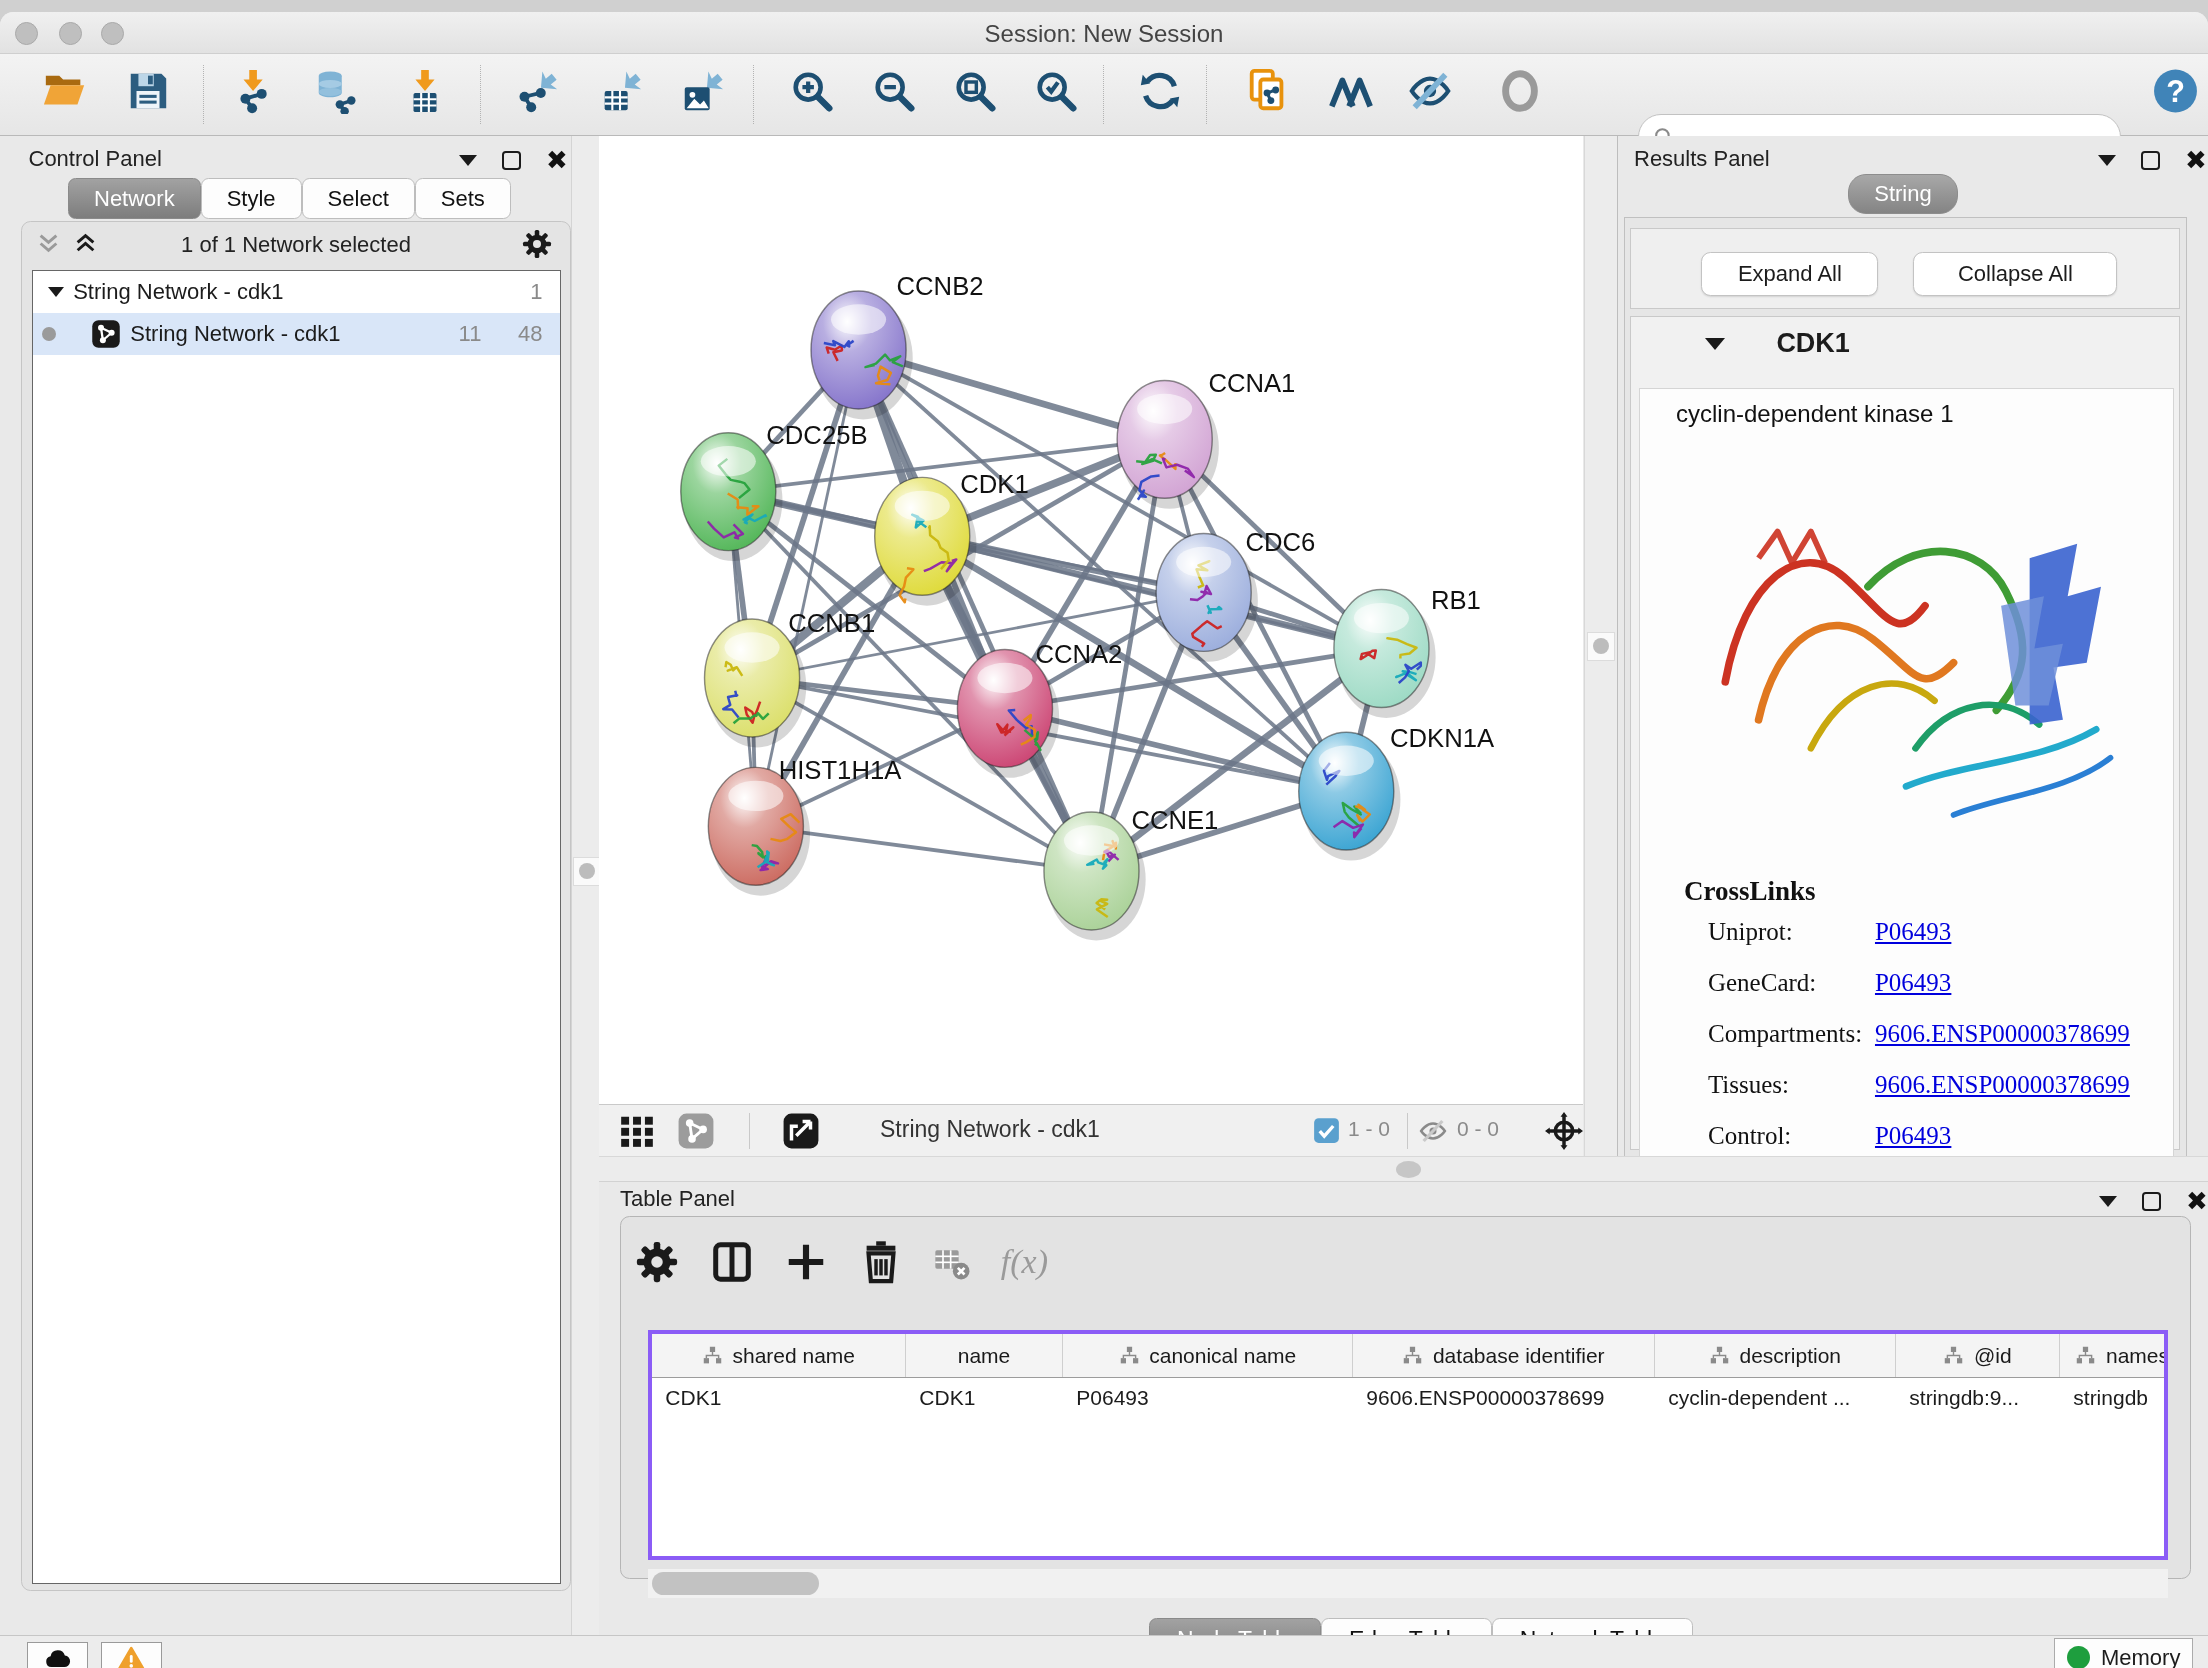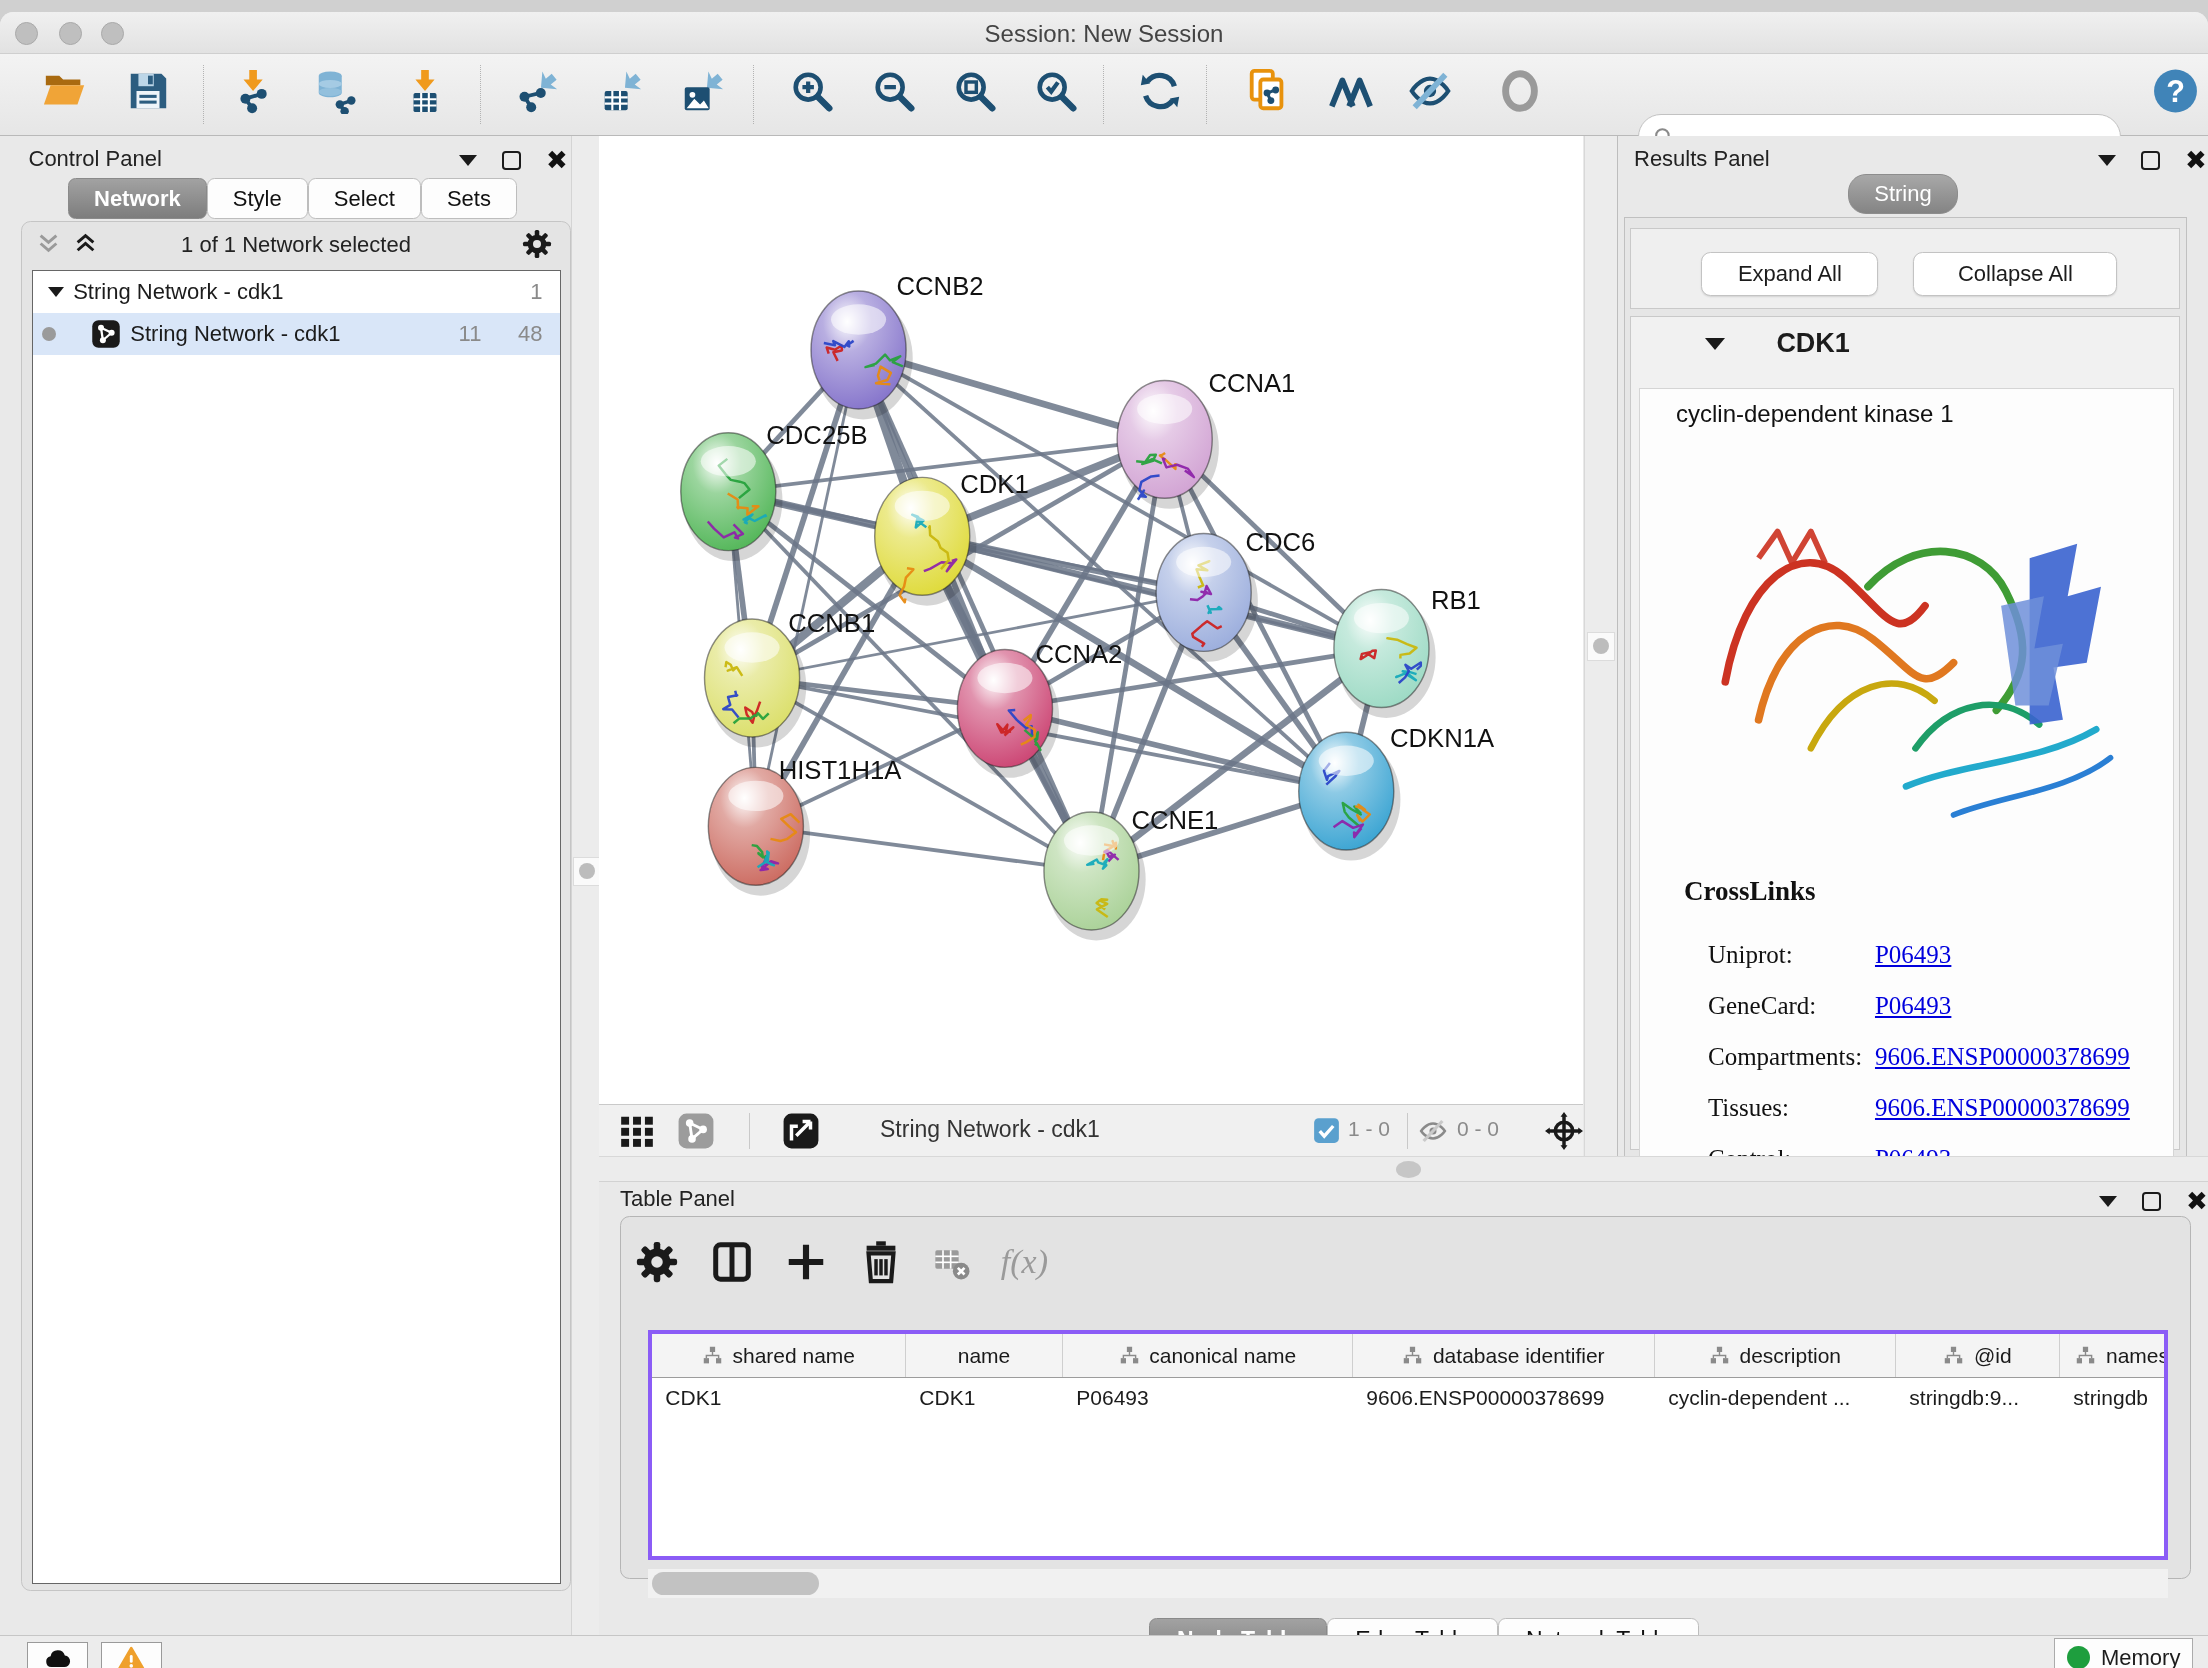--- a/index.html
+++ b/index.html
@@ -31,21 +31,21 @@
   .tri-down{width:0;height:0;border-left:9.5px solid transparent;border-right:9.5px solid transparent;
     border-top:11.4px solid #1a1a1a;display:inline-block;}
   .float-box{width:19px;height:19px;border:2.9px solid #1a1a1a;border-radius:3.8px;display:inline-block;}
   .close-x{font-size:26px;font-weight:bold;color:#111;line-height:19px;}
   
   .control-panel{position:absolute;left:0;top:124px;width:571px;height:1499px;background:#e9e9e9;}
   .cp-title{position:absolute;left:28.5px;top:9.5px;}
   .tabrow{position:absolute;display:flex;}
   .tab{border:1px solid #bdbdbd;background:#fdfdfd;color:#111;font-size:22px;
     padding:6.7px 25px;border-radius:7.6px;cursor:pointer;white-space:nowrap;}
-  .tab.active{background:linear-gradient(#a2a2a2,#7d7d7d);color:#fff;border-color:#8a8a8a;font-weight:bold;}
+  .tab.active{background:linear-gradient(#a2a2a2,#7d7d7d);color:#fff;border-color:#8a8a8a;}
   .cp-box{position:absolute;left:21px;top:85px;width:550px;height:1493px;max-height:1370px;
     background:#e4e4e4;border:1px solid #c5c5c5;border-radius:9.5px;}
   .cp-toolbar{position:absolute;left:0;top:0;width:100%;height:46px;display:flex;align-items:center;}
   .cp-status{position:absolute;left:0;width:100%;text-align:center;font-size:22px;color:#222;}
   .cp-list{position:absolute;left:9.5px;top:48px;width:529px;height:1314px;background:#fff;
     border:1.9px solid #666;}
   .tree-row{display:flex;align-items:center;height:42px;font-size:22px;padding:0 9.5px;gap:9.5px;}
   .tree-row .num{color:#8a8a8a;}
   .tree-row.selected{background:#d9e6f8;}
   
@@ -87,21 +87,21 @@
   .rp-gene-hdr .tri-down{margin-left:74px;border-left-width:10.5px;border-right-width:10.5px;
     border-top-width:12.4px;}
   .rp-gene-name{font-size:27px;font-weight:bold;margin-left:51px;}
   .rp-inner{position:absolute;left:7.6px;top:71px;width:535px;height:770px;background:#fdfdfd;
     border:1px solid #d5d5d5;}
   .rp-desc{position:absolute;left:36px;top:11.4px;font-size:24px;color:#111;}
   .protein-img{position:absolute;left:28.5px;top:55px;width:476px;height:428px;}
   .xl-title{position:absolute;left:44px;top:487px;font-family:"Liberation Serif","DejaVu Serif",serif;
     font-size:27px;font-weight:bold;color:#111;}
   .xl-rows{position:absolute;left:0px;top:529px;width:100%;}
-  .xl-row{display:flex;height:51px;align-items:flex-end;font-family:"Liberation Serif","DejaVu Serif",serif;
+  .xl-row{display:flex;height:51px;align-items:flex-start;font-family:"Liberation Serif","DejaVu Serif",serif;
     font-size:25px;}
   .xl-row .lbl{width:167px;margin-left:68px;color:#111;}
   .xl-row a{color:#0000dd;text-decoration:underline;cursor:pointer;}
   
   .table-panel{position:absolute;left:599px;top:1170px;width:1609px;height:453px;background:#e9e9e9;}
   .tp-title{position:absolute;left:21px;top:3.8px;}
   .tp-box{position:absolute;left:21px;top:34px;width:1571px;height:363px;background:#e3e3e3;
     border:1px solid #b5b5b5;border-radius:9.5px;}
   .tp-toolbar{position:absolute;left:13.3px;top:13.3px;height:63px;display:flex;align-items:center;gap:28.5px;}
   .tp-toolbar .ti{width:46px;height:46px;cursor:pointer;}

